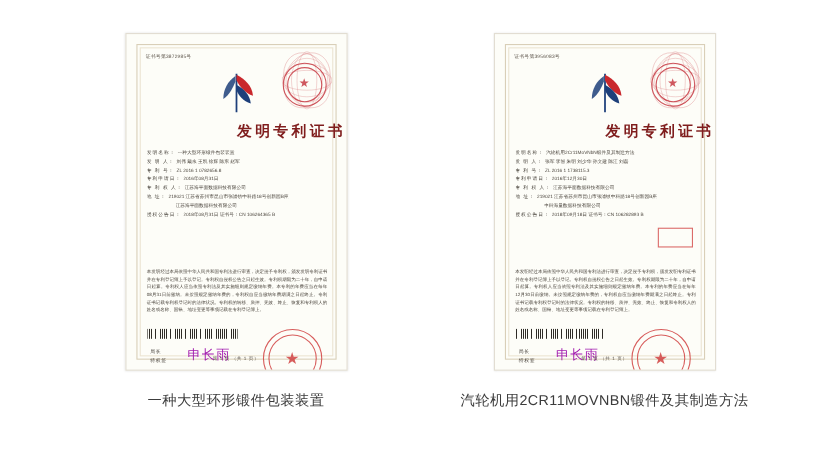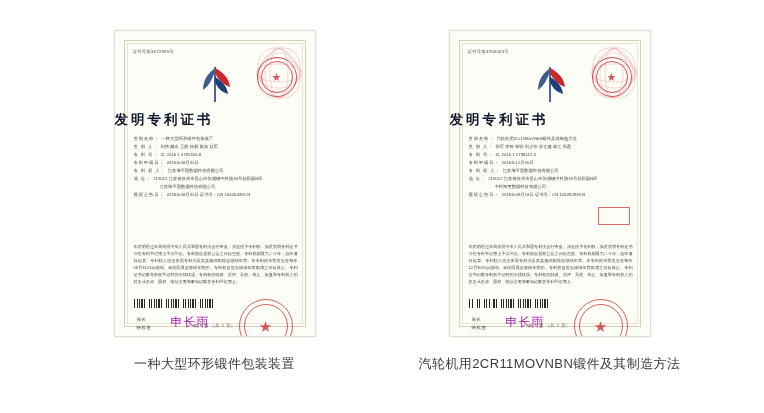--- a/index.html
+++ b/index.html
@@ -106,26 +106,26 @@
     transform: translateX(-50%);
     width: 44px;
     height: 40px;
   }
   
   .cert-title {
     position: absolute;
     left: 0;
     right: 0;
     top: 80px;
-    text-align: left;
+    text-align: right;
     font-family: "DejaVu Serif", serif;
     font-size: 13.5px;
     font-weight: bold;
     letter-spacing: 3px;
-    color: #0f172a;
+    color: #7f1d1d;
   }
   
   .fields {
     position: absolute;
     left: 19px;
     right: 17px;
     top: 104px;
     font-size: 4.3px;
     line-height: 1.85;
     color: #4c463e;

